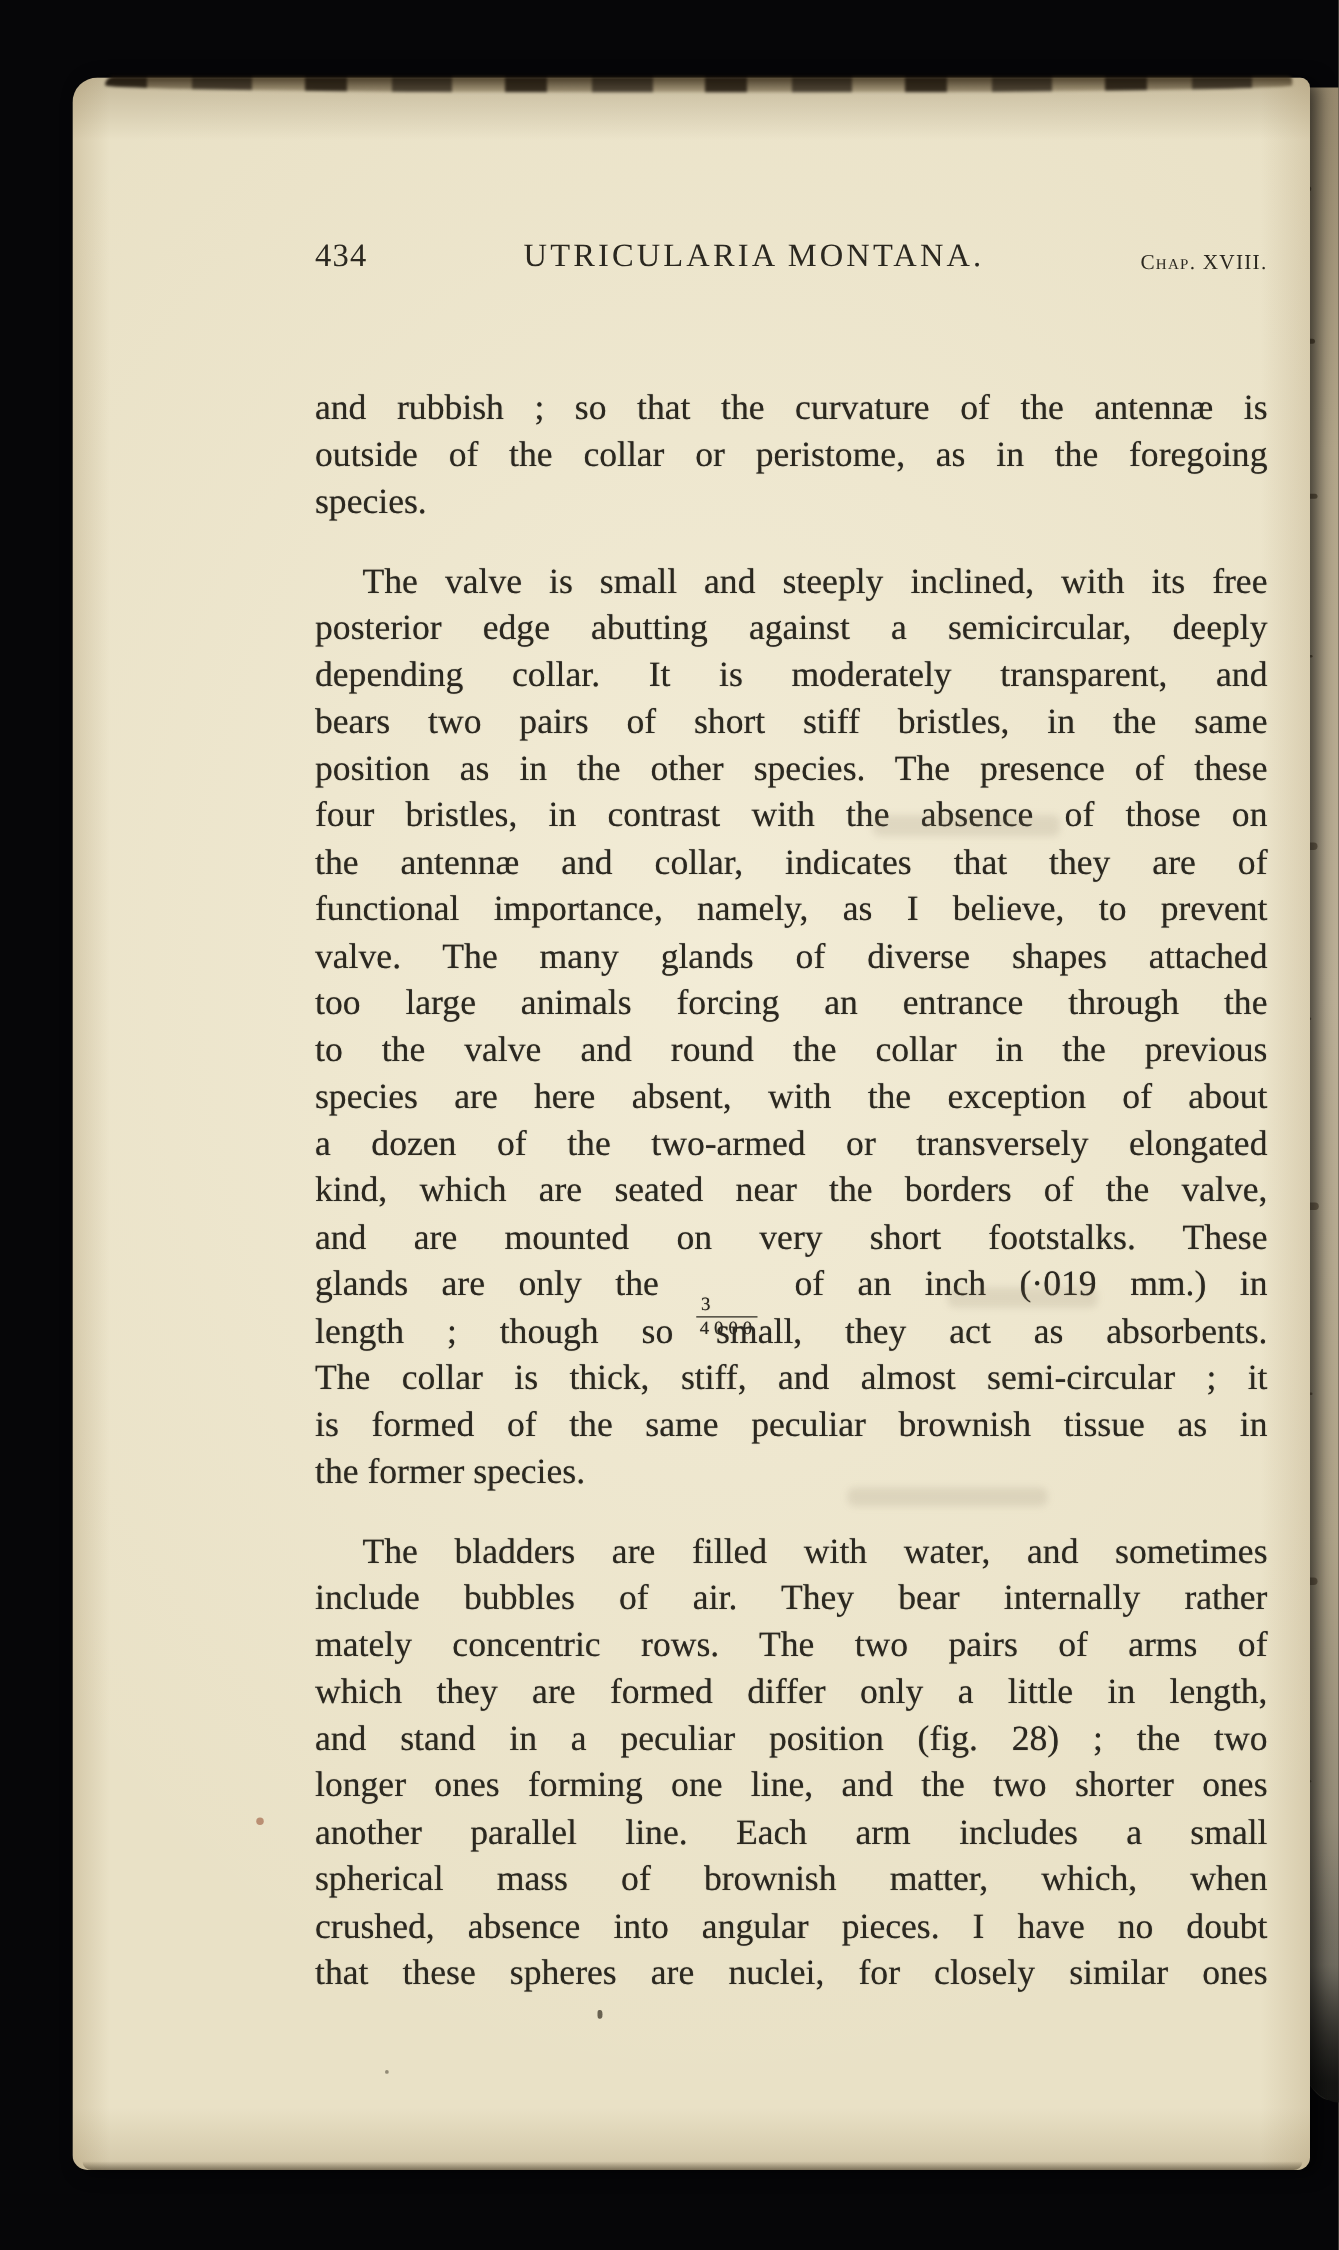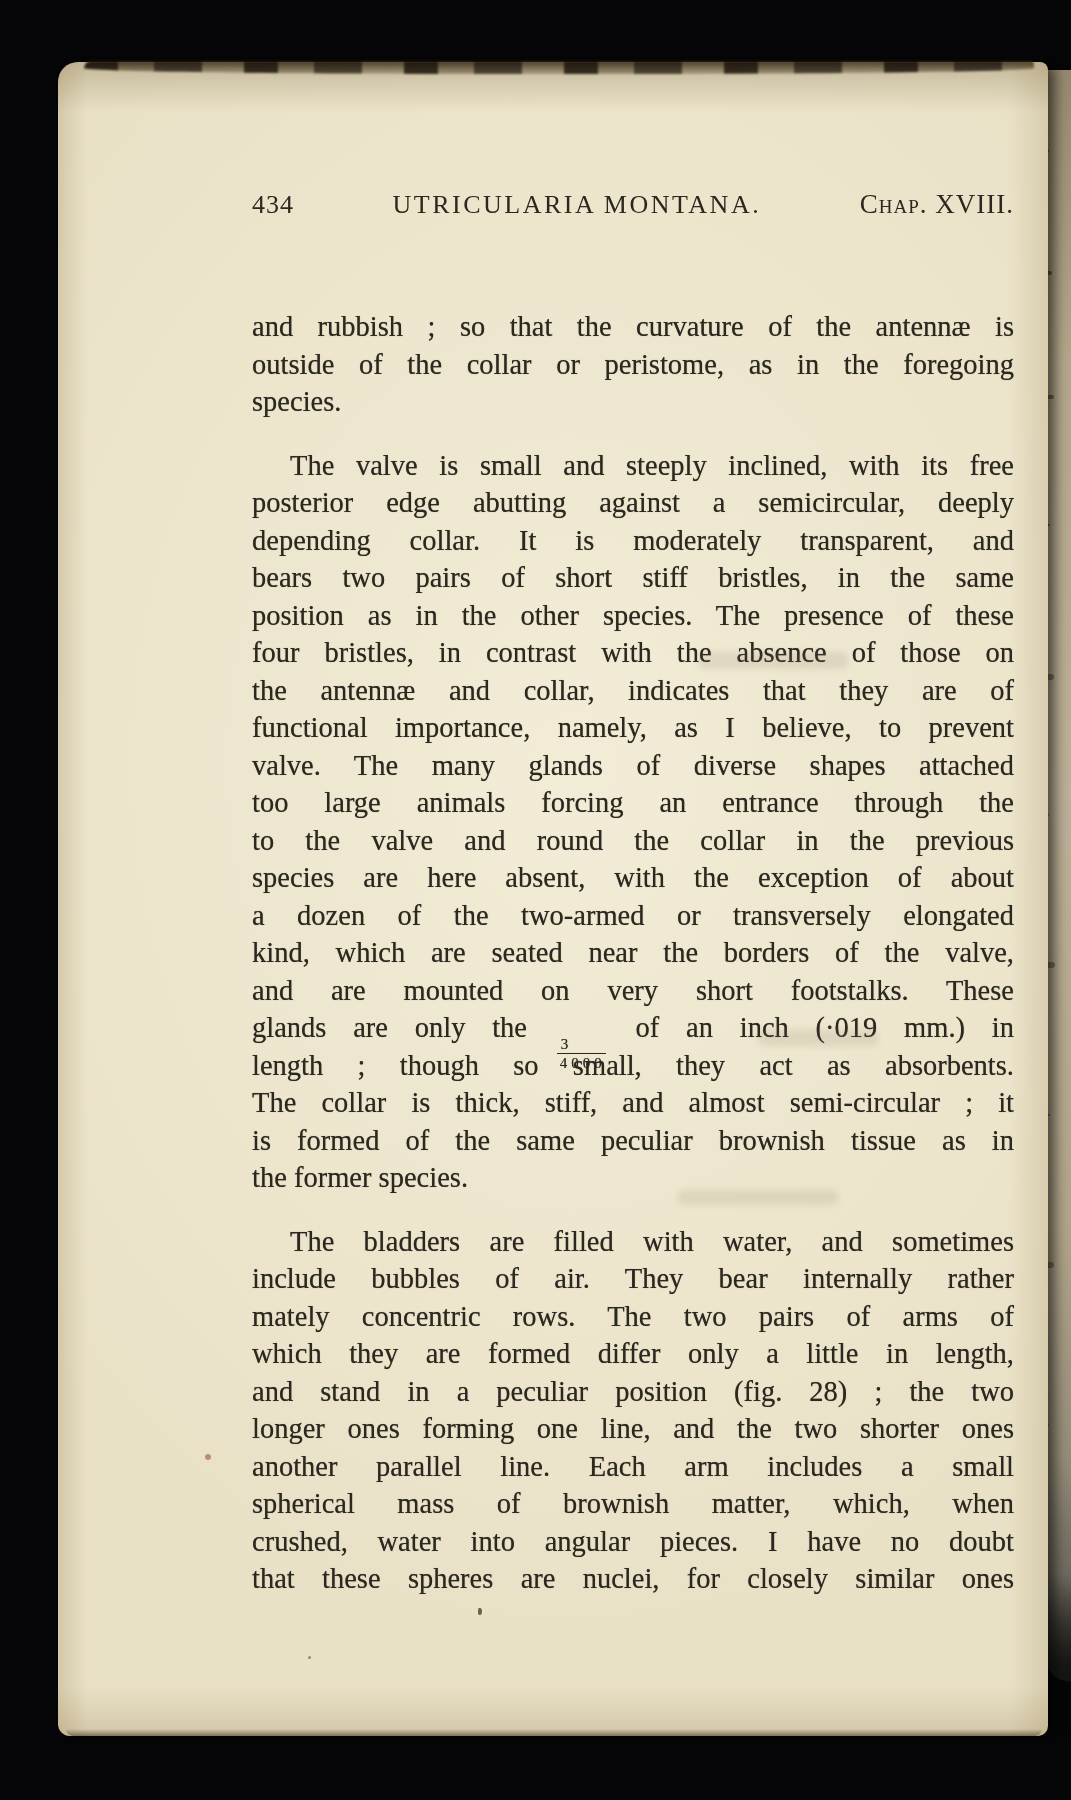--- a/index.html
+++ b/index.html
@@ -78,21 +78,21 @@
     background:linear-gradient(to top,rgba(42,32,16,0.5),rgba(42,32,16,0));
     border-radius:0 0 10px 10px;
   }
   
   .header{
     position:absolute;left:194px;top:126px;width:762px;height:32px;
     display:flex;align-items:flex-end;
   }
   .pagenum{font-size:26px;letter-spacing:1px;}
   .running-title{flex:1;text-align:center;font-size:26px;letter-spacing:2.5px;}
-  .chapter{font-variant:small-caps;font-size:27px;letter-spacing:1px;}
+  .chapter{font-variant:small-caps;font-size:17px;letter-spacing:1px;}
   
   .text-block{
     position:absolute;left:194px;top:246px;width:762px;
   }
   .line{
     height:37.5px;line-height:37.5px;font-size:28.5px;
     text-shadow:0 0 0.7px rgba(43,40,32,0.65);
     white-space:normal;overflow:visible;
   }
   .line.just{text-align:justify;text-align-last:justify;}
@@ -161,21 +161,21 @@
       </div>
       <div>
         <div class="line just indent">The bladders are filled with water, and sometimes</div>
         <div class="line just">include bubbles of air.  They bear internally rather</div>
         <div class="line just">mately concentric rows.  The two pairs of arms of</div>
         <div class="line just">which they are formed differ only a little in length,</div>
         <div class="line just">and stand in a peculiar position (fig. 28) ; the two</div>
         <div class="line just">longer ones forming one line, and the two shorter ones</div>
         <div class="line just">another parallel line.  Each arm includes a small</div>
         <div class="line just">spherical mass of brownish matter, which, when</div>
-        <div class="line just">crushed, water into angular pieces.  I have no doubt</div>
+        <div class="line just">crushed, absence into angular pieces.  I have no doubt</div>
         <div class="line just">that these spheres are nuclei, for closely similar ones</div>
       </div>
     </div>
 
   <div class="smudge s1"></div>
   <div class="smudge s2"></div>
   <div class="smudge s3"></div>
   <div class="speck k1"></div>
   <div class="speck k2"></div>
   <div class="speck k3"></div>

